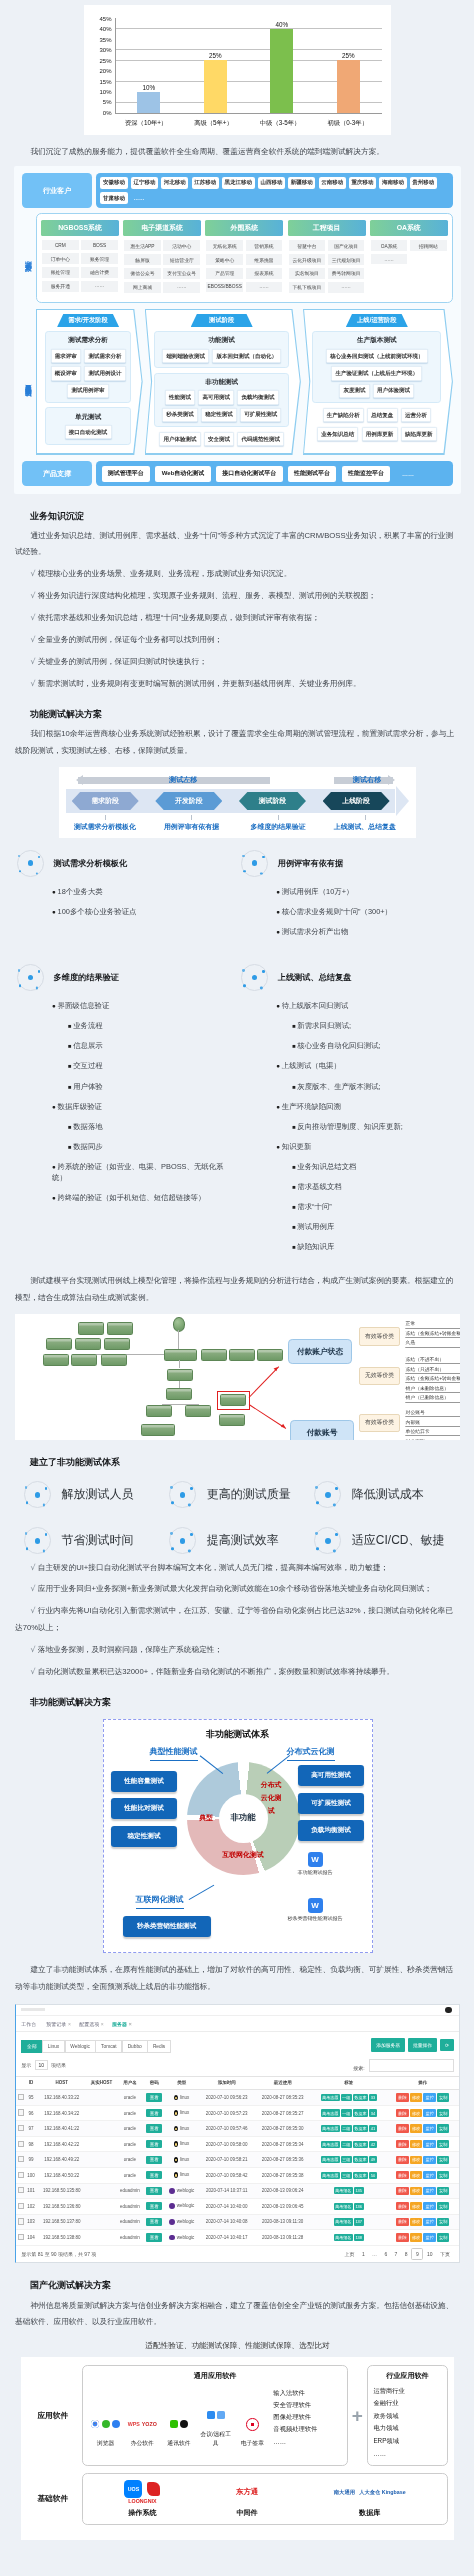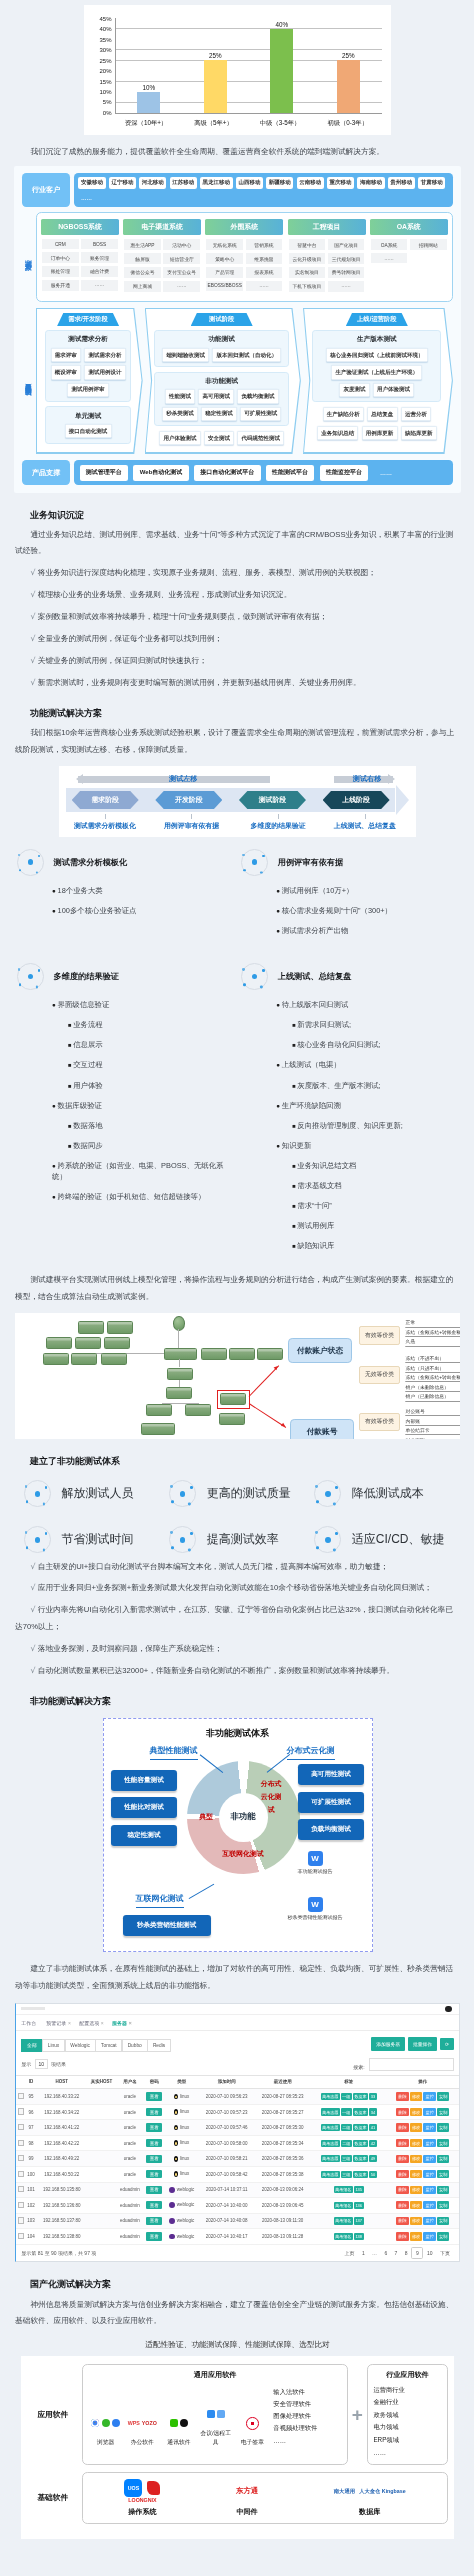--- a/index.html
+++ b/index.html
@@ -13,21 +13,21 @@
   .yaxis{display:flex;flex-direction:column;justify-content:space-between;height:100px;font-size:6px;color:#1a1a1a;text-align:right;padding-right:3.2px;width:18px}
   .plot{position:relative;flex:1;height:95px;margin-top:2.6px;border-left:0.5px solid #9a9a9a;border-bottom:0.5px solid #9a9a9a;background-image:repeating-linear-gradient(to top,transparent 0 10px,#c3c3c3 10px 10.6px)}
   #bars{position:absolute;inset:0;display:flex;align-items:flex-end;justify-content:space-around}
   .barcol{display:flex;flex-direction:column;align-items:center;width:32px}
   .bval{font-size:6.3px;color:#111;margin-bottom:1.1px}
   .bar{width:23px}
   .xlabels{display:flex;justify-content:space-around;font-size:6.3px;color:#111;margin:3.2px 0 2.1px 18px}
   
   .smap{background:#f7fbfe;margin:4.2px 13.7px;padding:7.4px 8.4px;border-radius:2.1px}
   .cust-row,.prod-row{display:flex;gap:4.2px}
-  .chip-label{background:#72c1f6;color:#fff;font-weight:bold;font-size:7.1px;border-radius:4.2px;display:flex;align-items:center;justify-content:center;width:48px;flex:none}
+  .chip-label{background:#72c1f6;color:#fff;font-weight:bold;font-size:7.1px;border-radius:4.2px;display:flex;align-items:center;justify-content:center;width:70px;flex:none}
   .cust-bar{flex:1;background:#5cb3ef;border-radius:4.2px;padding:3.7px 4.2px;display:flex;flex-wrap:wrap;gap:3.2px;align-items:center}
   .cust-chip{background:#fff;border-radius:2.1px;font-size:5.5px;padding:2.6px 2.6px;color:#333;font-weight:bold;white-space:nowrap}
   .cust-chip:last-child{background:transparent;color:#fff}
   .zone{display:flex;gap:2.1px;margin-top:5.3px}
   .vlabel{width:11.6px;color:#2a7fd8;font-weight:bold;font-size:6.9px;display:flex;align-items:center;justify-content:center;writing-mode:vertical-rl;text-orientation:upright;letter-spacing:1.6px;flex:none}
   .syscols{flex:1;display:flex;gap:4.2px;border:1.1px solid #9fd4f2;border-radius:5.3px;padding:5.3px 4.2px;background:#fff}
   .syscol{flex:1;min-width:0}
   .syshead{background:linear-gradient(90deg,#7fd098,#58b2d8);color:#fff;font-weight:bold;font-size:6.9px;text-align:center;padding:3.2px 0;border-radius:1.6px}
   .sysitems{display:grid;grid-template-columns:1fr 1fr;gap:2.6px;padding:4.2px 1.1px}
   .sysitem{background:#f1f3f5;font-size:4.8px;text-align:center;padding:2.6px 0.5px;color:#444;white-space:nowrap;overflow:hidden}
@@ -387,23 +387,23 @@
         <span class="prod-chip">性能监控平台</span>
         <span class="prod-chip">……</span>
       </div>
   </div>
 </div>
 
 <h2 class="sec">业务知识沉淀</h2>
 <p class="para">通过业务知识总结、测试用例库、需求基线、业务“十问”等多种方式沉淀了丰富的CRM/BOSS业务知识，积累了丰富的行业测试经验。</p>
 <div>
 
-<p class="para chk">将业务知识进行深度结构化梳理，实现原子业务规则、流程、服务、表模型、测试用例的关联视图；</p>
-    <p class="para chk">梳理核心业务的业务场景、业务规则、业务流程，形成测试业务知识沉淀。</p>
-    <p class="para chk">案例数量和测试效率将持续攀升，梳理“十问”业务规则要点，做到测试评审有依有据；</p>
+<p class="para chk">梳理核心业务的业务场景、业务规则、业务流程，形成测试业务知识沉淀。</p>
+    <p class="para chk">将业务知识进行深度结构化梳理，实现原子业务规则、流程、服务、表模型、测试用例的关联视图；</p>
+    <p class="para chk">依托需求基线和业务知识总结，梳理“十问”业务规则要点，做到测试评审有依有据；</p>
     <p class="para chk">全量业务的测试用例，保证每个业务都可以找到用例；</p>
     <p class="para chk">关键业务的测试用例，保证回归测试时快速执行；</p>
     <p class="para chk">新需求测试时，业务规则有变更时编写新的测试用例，并更新到基线用例库、关键业务用例库。</p>
   </div>
 
 <h2 class="sec">功能测试解决方案</h2>
 <p class="para">我们根据10余年运营商核心业务系统测试经验积累，设计了覆盖需求全生命周期的测试管理流程，前置测试需求分析，参与上线阶段测试，实现测试左移、右移，保障测试质量。</p>
 
 <div class="tl-card">
   <div class="tl-top">

